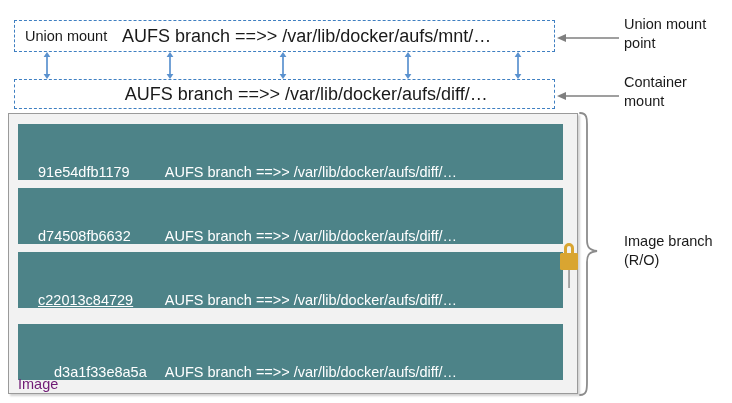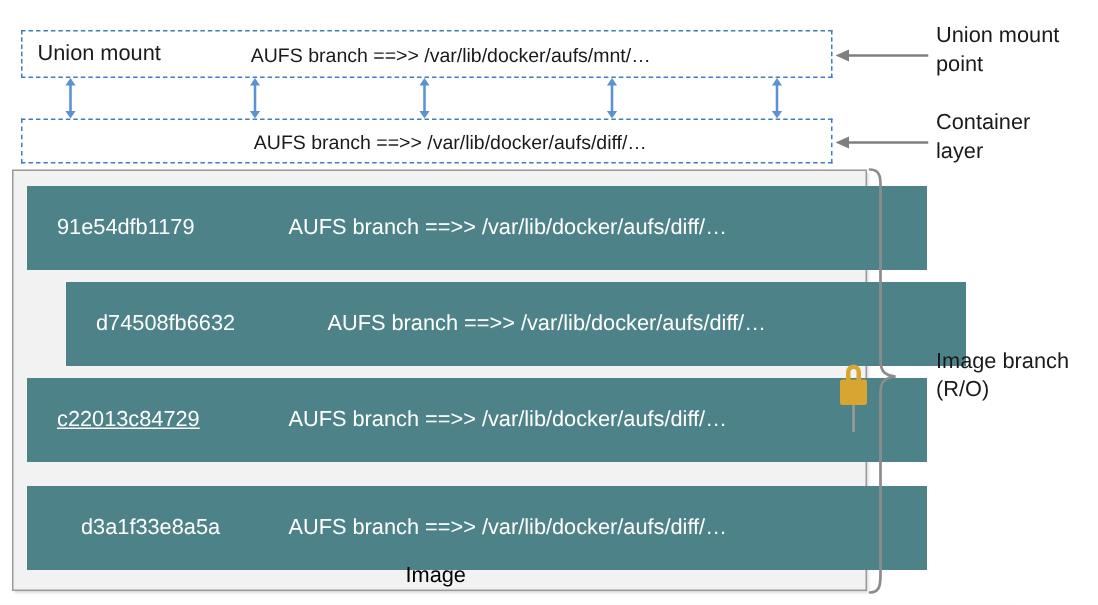--- a/index.html
+++ b/index.html
@@ -25,21 +25,21 @@
     background: #ffffff;
     display: flex;
     align-items: center;
     padding: 0 10px;
   }
   .dashed-box .left-text {
     font-size: 14.5px;
     white-space: nowrap;
   }
   .dashed-box .right-text {
-    font-size: 13px;
+    font-size: 18px;
     white-space: nowrap;
     position: absolute;
     left: 50%;
     transform: translateX(-44%);
   }
 
   #union-mount-box { left: 14px; top: 20px; width: 541px; height: 32px; }
   #container-layer-box { left: 14px; top: 79px; width: 541px; height: 30px; }
 
   
@@ -52,53 +52,53 @@
     width: 570px;
     height: 281px;
     background: #f2f2f2;
     border: 1.5px solid #9a9a9a;
     box-shadow: 1.5px 1.5px 2px rgba(0,0,0,0.18);
   }
 
   
   .layer-bar {
     left: 9px;
-    width: 600px;
+    width: 545px;
     height: 56px;
     background: #4d8388;
     display: flex;
-    align-items: center;
+    align-items: flex-end;
     color: #ffffff;
   }
   .layer-bar .layer-id {
     font-size: 14.5px;
     margin-left: 20px;
     white-space: nowrap;
   }
   .layer-bar .layer-branch {
     font-size: 14.5px;
     white-space: nowrap;
     position: absolute;
     left: 50%;
     transform: translateX(-43%);
   }
 
   #layer-row-0 { top: 10px; }
-  #layer-row-1 { top: 74px; margin-left: 26px; }
+  #layer-row-1 { top: 74px; }
   #layer-row-2 { top: 138px; text-decoration: underline; }
   #layer-row-3 { top: 210px; padding-left: 16px; }
 
   #image-caption {
     left: 9px;
     top: 262px;
     width: 545px;
     height: 22px;
-    text-align: center;
-    font-size: 14.5px;
-    color: #000000;
+    text-align: left;
+    font-size: 14.5px;
+    color: #701a75;
   }
 
   
   #lock-icon { left: 556px; top: 234px; width: 26px; height: 54px; }
 
   
   #image-layers-brace { left: 578px; top: 110px; width: 26px; height: 288px; }
 
   
   .callout-arrow { width: 62px; height: 12px; }
@@ -212,15 +212,15 @@
 <div class="abs callout-arrow" id="container-callout-arrow">
   <svg width="62" height="12" viewBox="0 0 62 12" aria-hidden="true">
     <line x1="8" y1="6" x2="62" y2="6" stroke="#7f7f7f" stroke-width="1.6"></line>
     <polygon points="0,6 9,2 9,10" fill="#7f7f7f"></polygon>
   </svg>
 </div>
 
 <div class="abs side-label" id="union-mount-label">Union mount
 point</div>
 <div class="abs side-label" id="container-layer-label">Container
-layer</div>
+mount</div>
 <div class="abs side-label" id="image-layers-label">Image branch
 (R/O)</div>
 
 </body></html>

